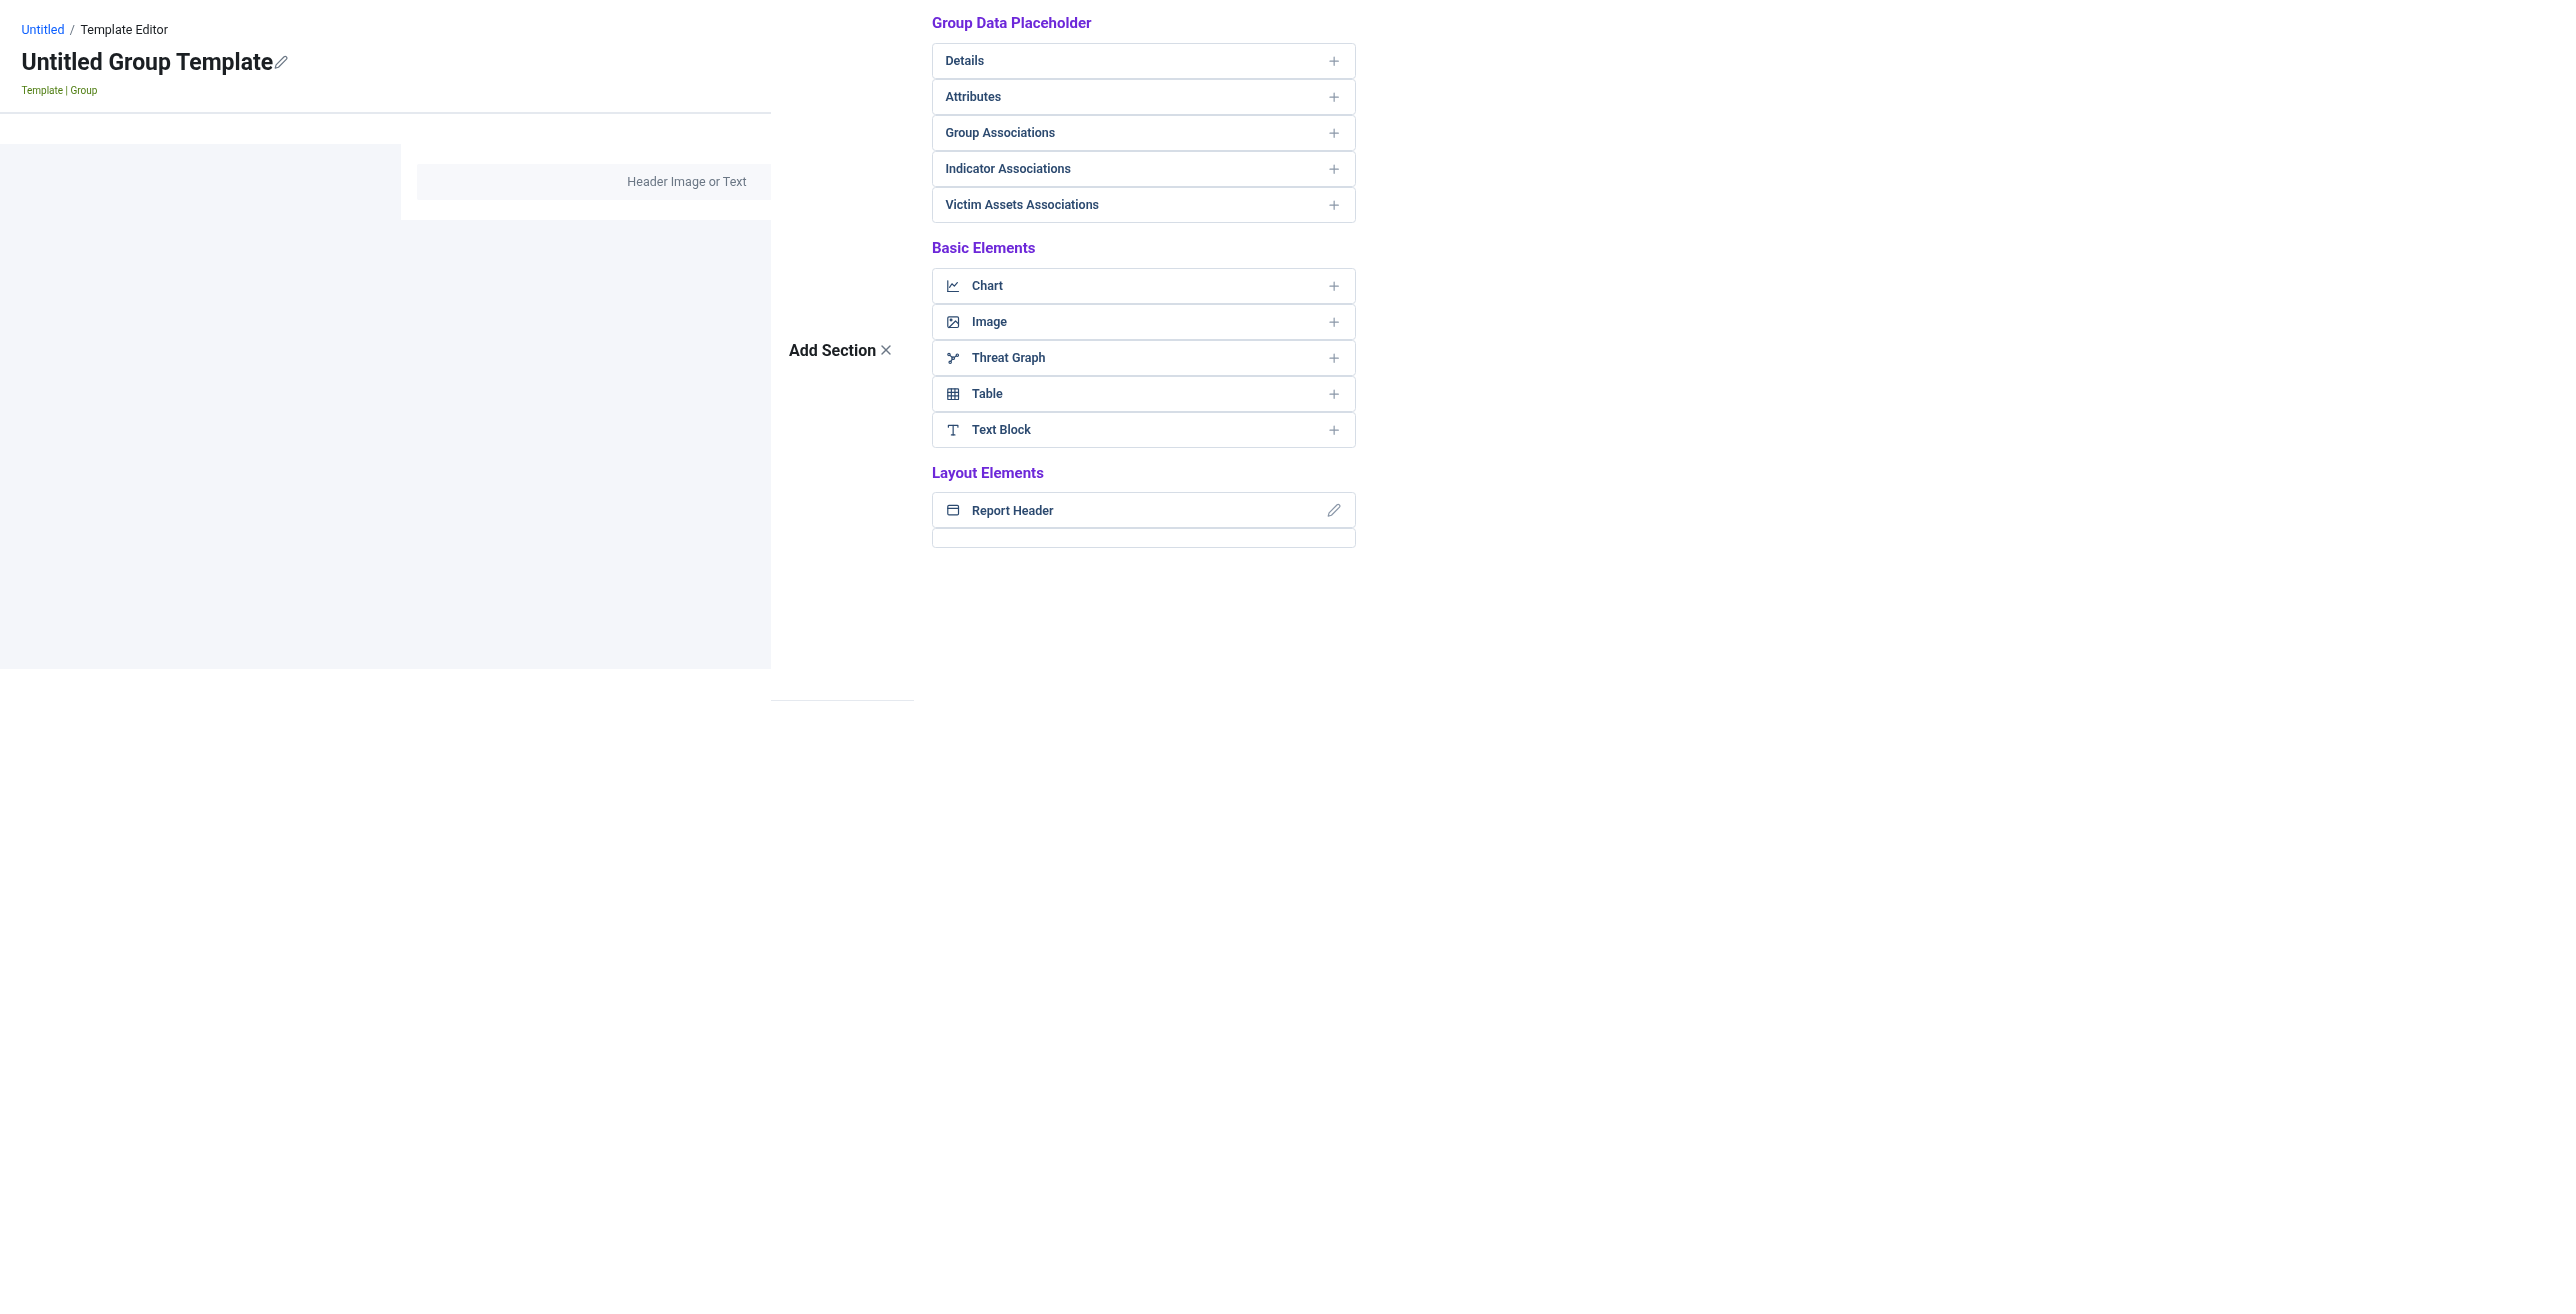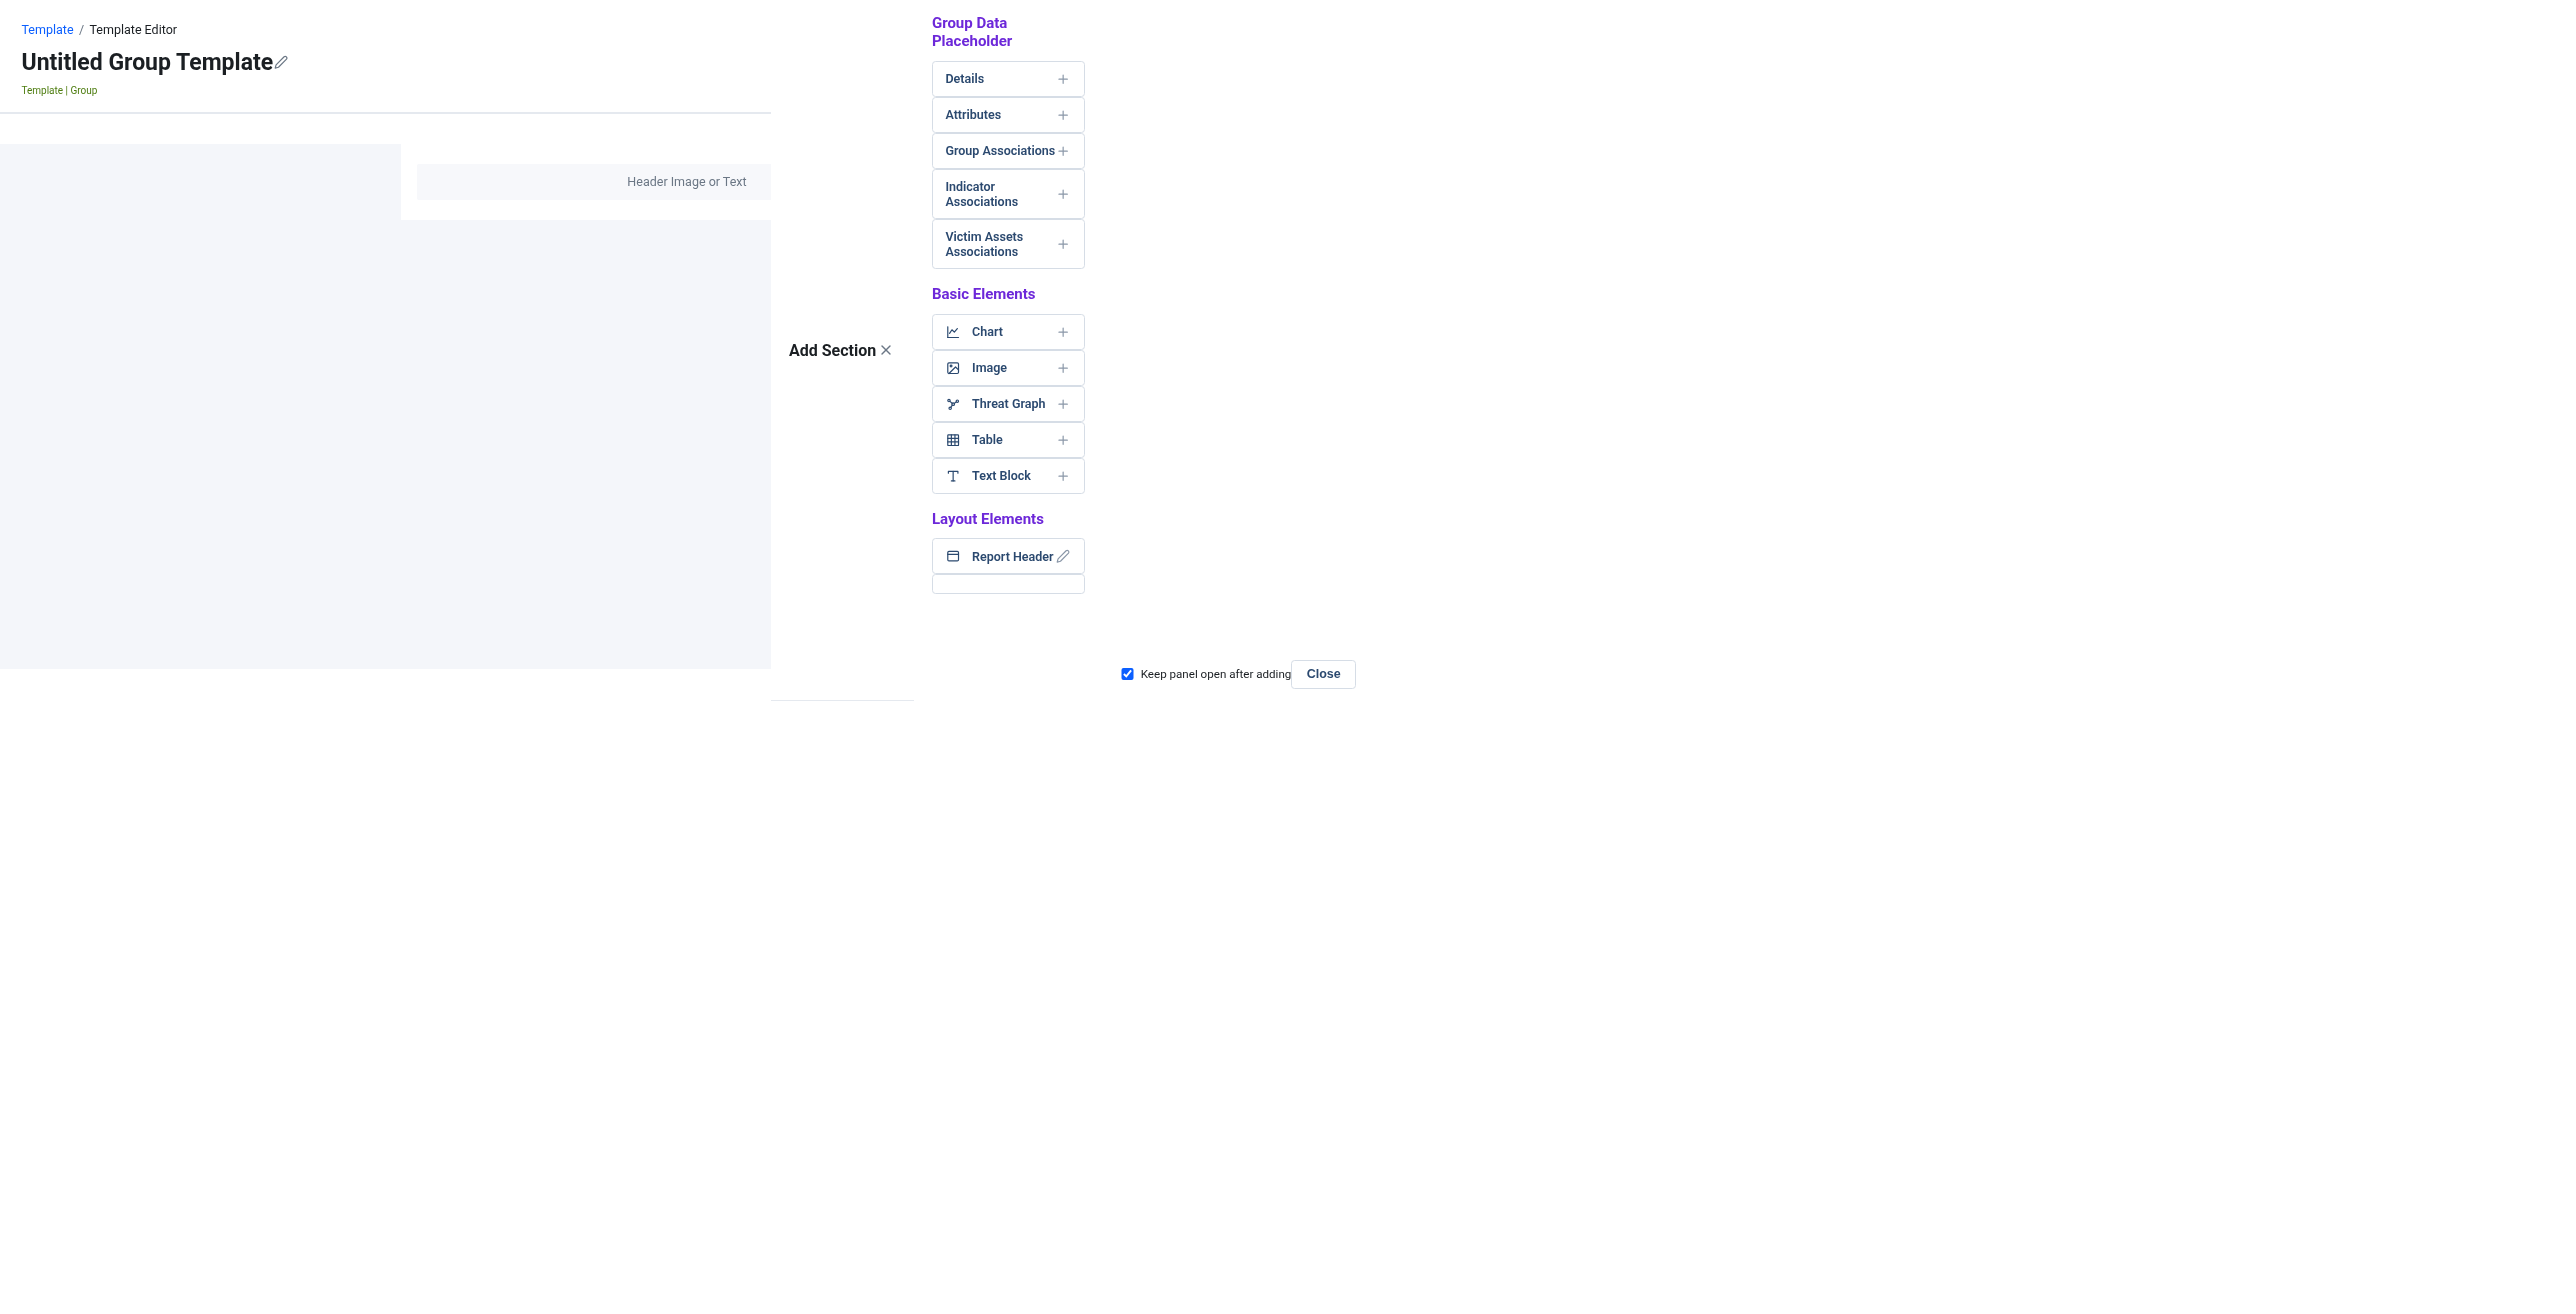--- a/index.html
+++ b/index.html
@@ -182,21 +182,21 @@
       cursor: pointer;
     }
 
     svg { display: block; }
   </style>
 </head>
 <body>
 
 <div class="page-header">
   <div class="breadcrumb">
-    <a class="link">Template</a>
+    <a class="link">Untitled</a>
     <span class="sep">/</span>
     <span class="current">Template Editor</span>
   </div>
   <div class="title-row">
     <h1 class="page-title">Untitled Group Template</h1>
     <span class="edit-title-btn">
       <svg width="14.3" height="14.3" viewBox="0 0 24 24" fill="none" stroke="currentColor" stroke-width="2" stroke-linecap="round" stroke-linejoin="round">
           <path d="M17 3a2.85 2.85 0 0 1 4 4L7.5 20.5 2 22l1.5-5.5L17 3z"></path>
         </svg>
     </span>
@@ -394,21 +394,14 @@
       <div class="item-row">
         
         
         
       </div>
 
     </div>
 
   </div>
 
-  <div class="drawer-footer">
-    <label class="keep-open">
-      <input type="checkbox" checked="" style="">
-      <span>Keep panel open after adding</span>
-    </label>
-    <button class="close-btn-pill">Close</button>
-  </div>
 </div>
 
 
 </body></html>

